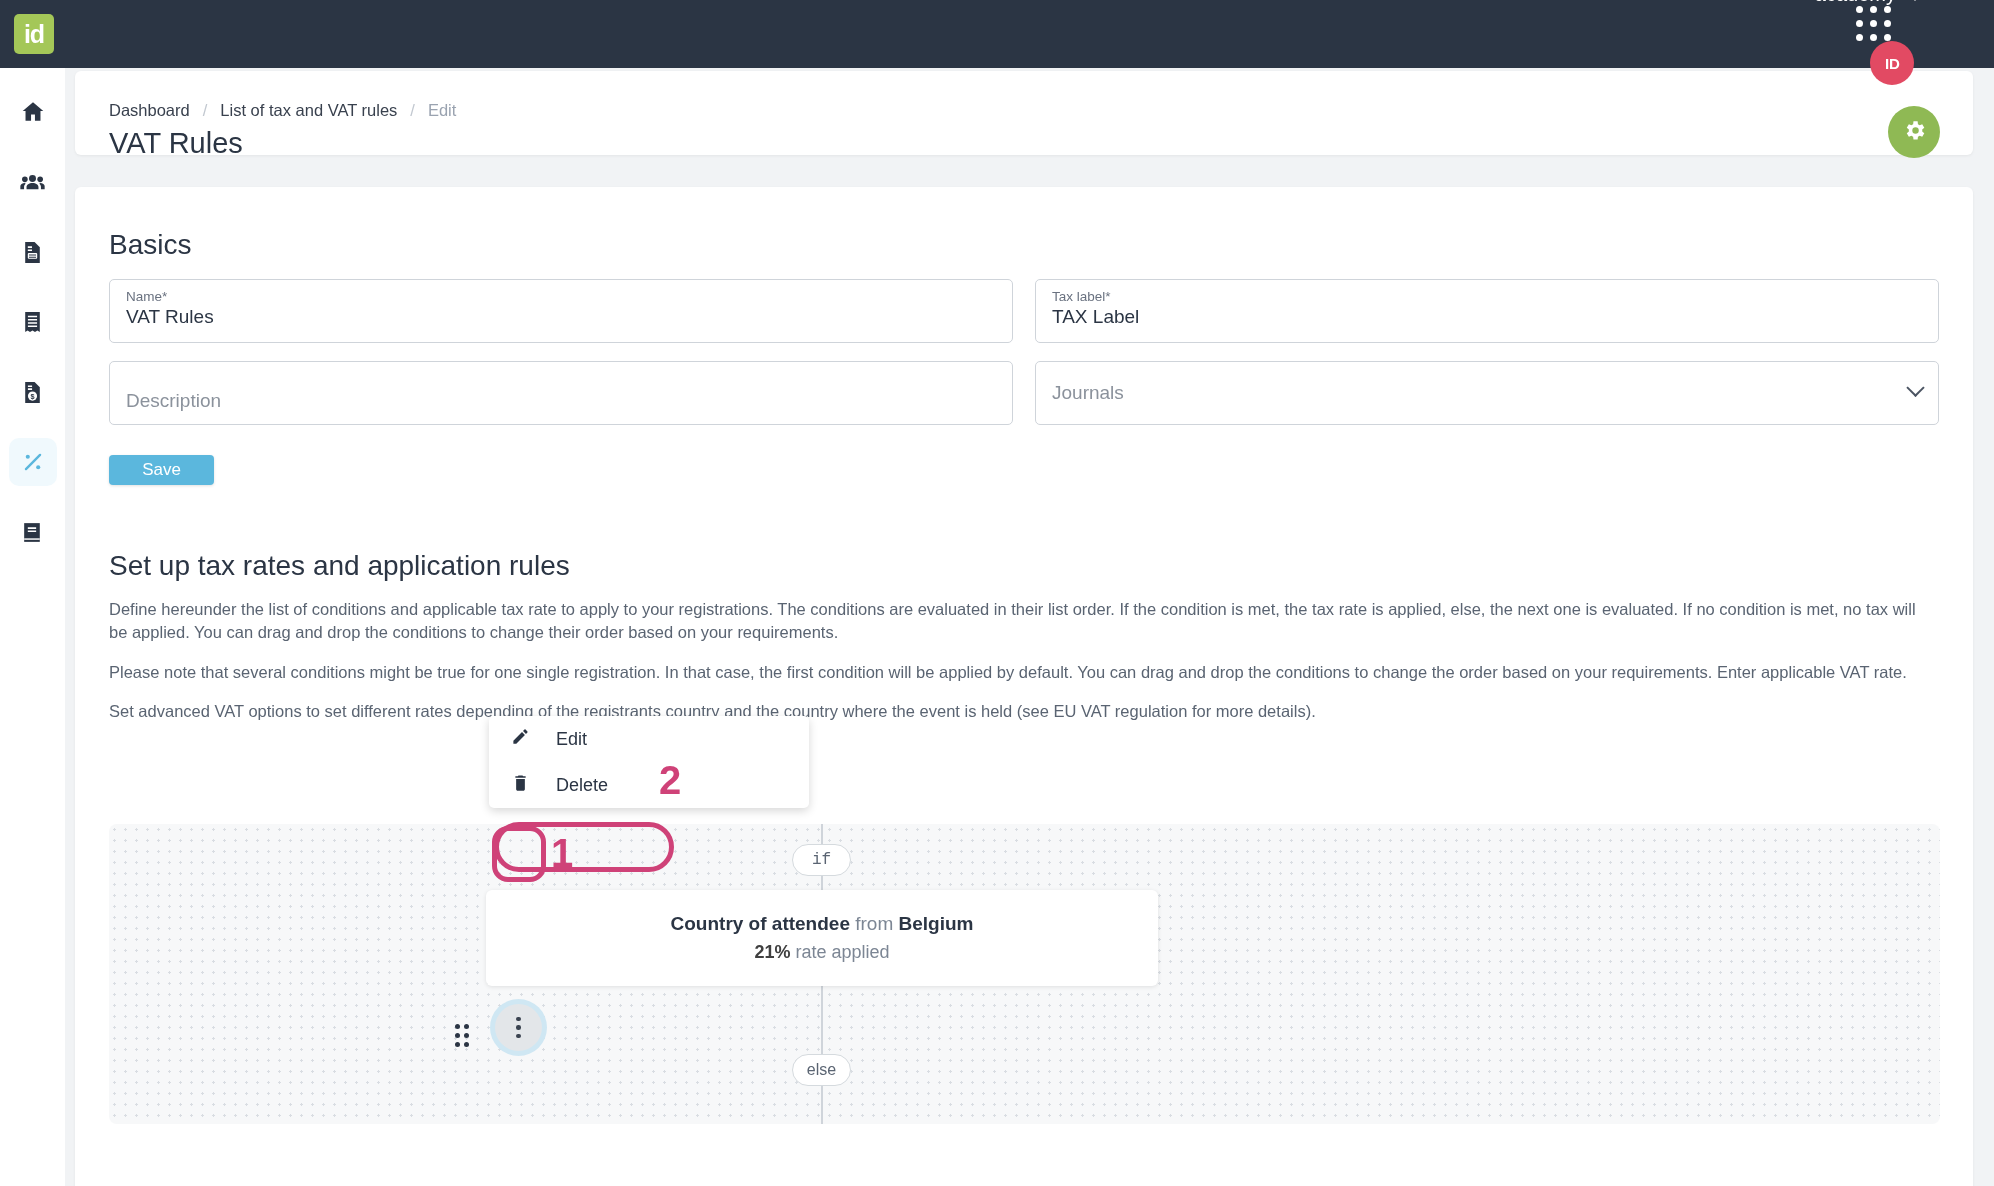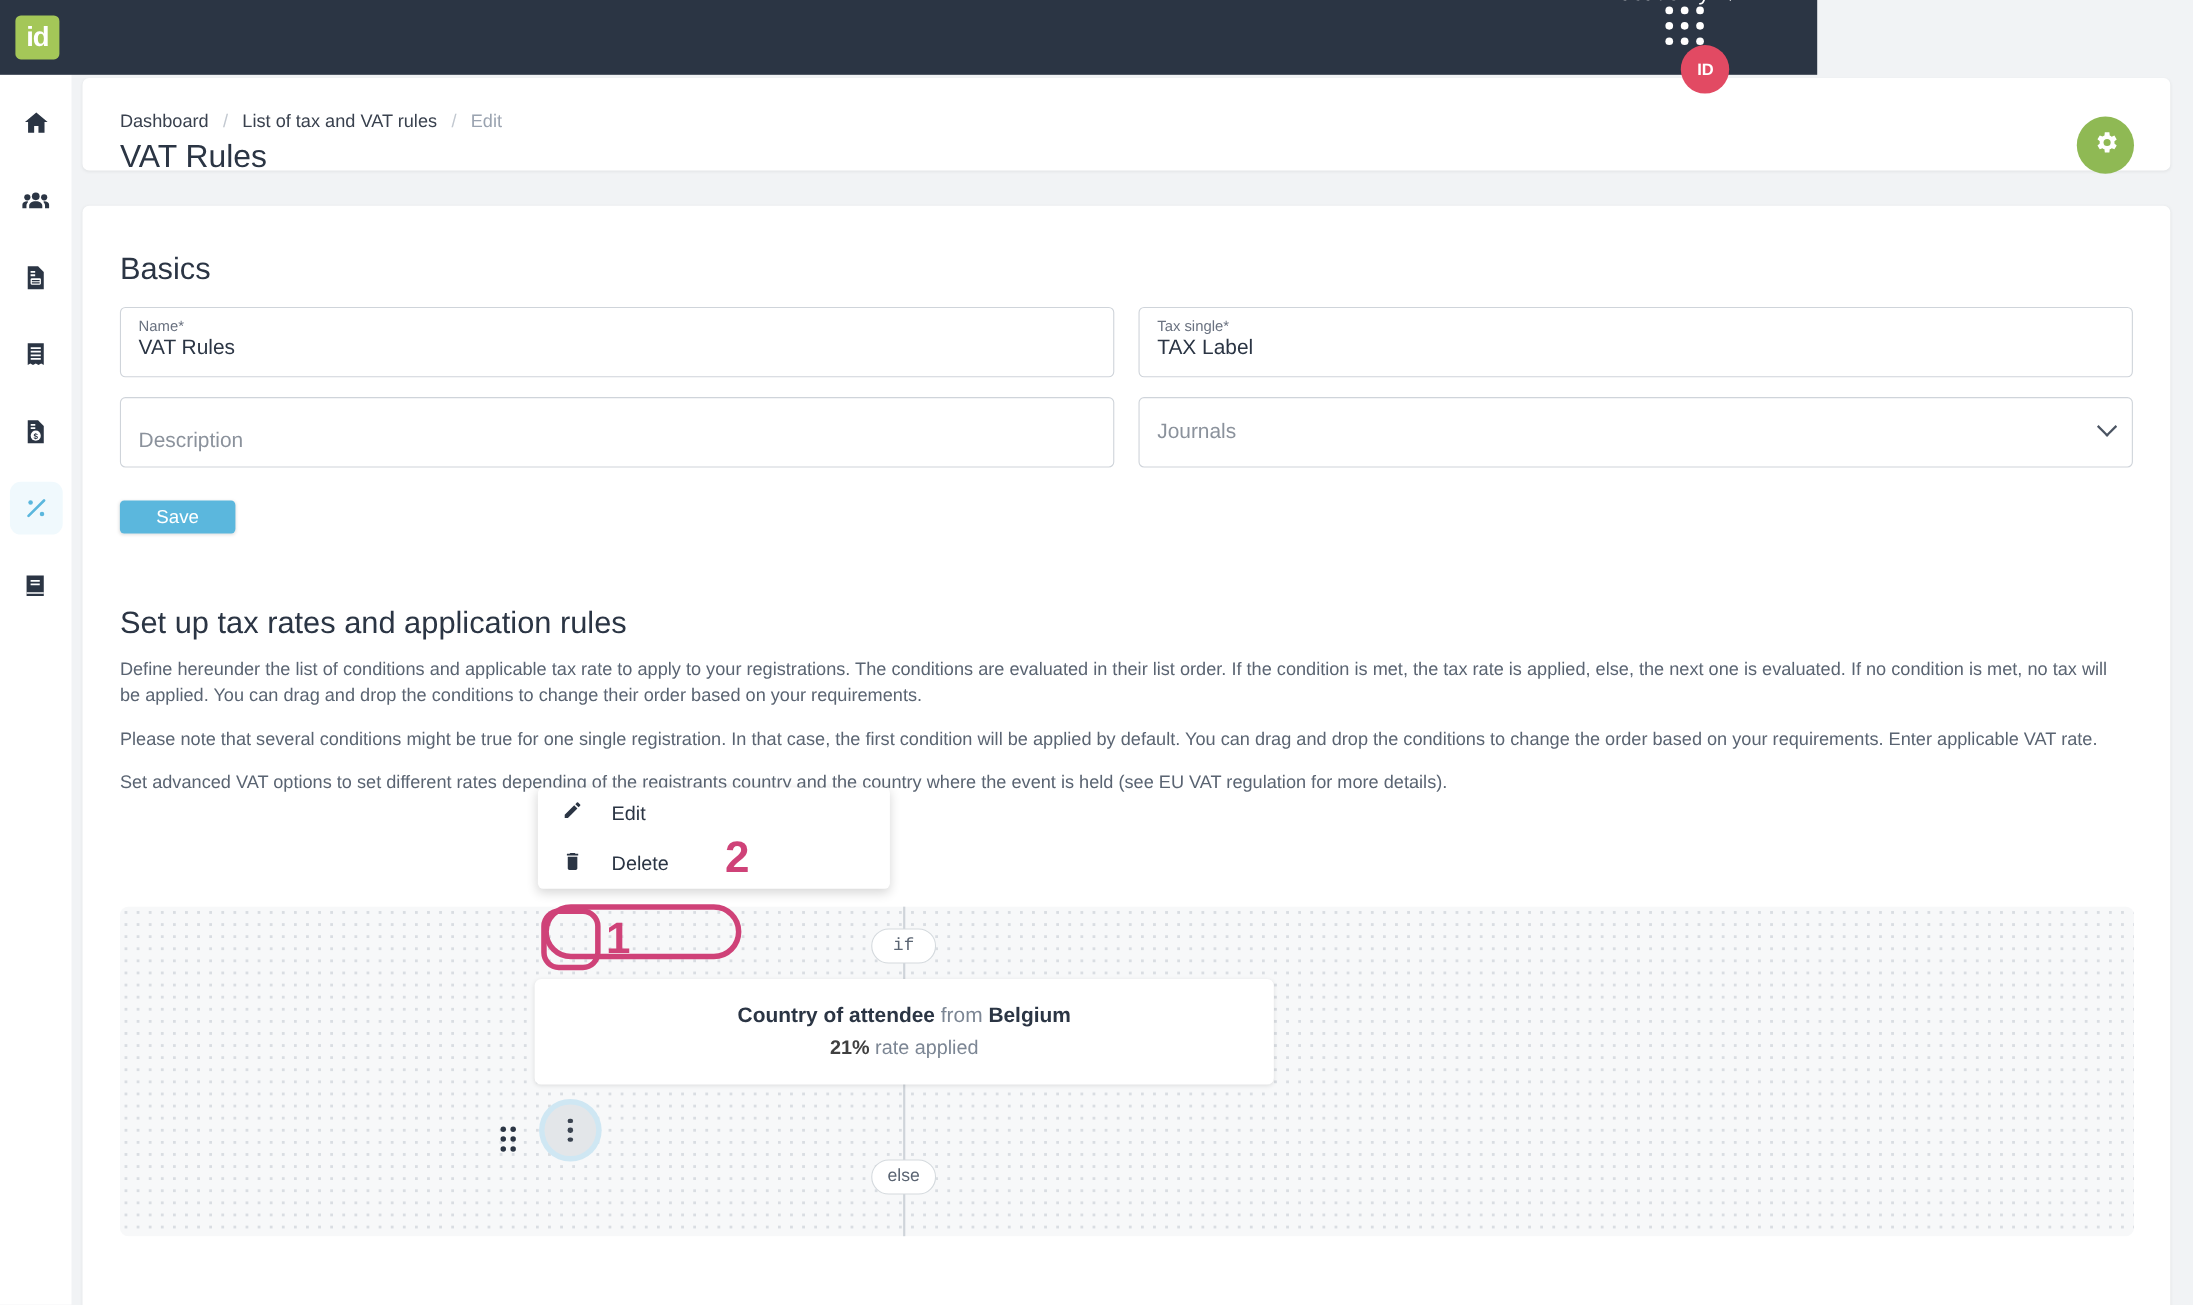--- a/index.html
+++ b/index.html
@@ -6,21 +6,21 @@
   html, body {
     width: 1994px; height: 1186px;
     font-family: "Liberation Sans", "DejaVu Sans", sans-serif;
     background: #f1f3f5;
     overflow: hidden;
   }
 
   
   .topbar {
     position: absolute; top: 0; left: 0;
-    width: 1652px; height: 68px;
+    width: 1994px; height: 68px;
     background: #2b3544;
     display: flex; align-items: center;
     z-index: 40;
   }
   .logo-box {
     width: 40px; height: 40px; margin-left: 14px;
     background: #a4c758; border-radius: 5px;
     display: flex; align-items: center; justify-content: center;
     color: #ffffff; font-size: 25px; font-weight: 700; letter-spacing: -1px;
   }
@@ -335,21 +335,21 @@
   <div class="card main-card">
 
     <div class="section-title">Basics</div>
 
     <div class="form-grid">
       <div class="field">
         <div class="field-label">Name*</div>
         <div class="field-value">VAT Rules</div>
       </div>
       <div class="field">
-        <div class="field-label">Tax single*</div>
+        <div class="field-label">Tax label*</div>
         <div class="field-value">TAX Label</div>
       </div>
       <div class="field empty">
         <div class="field-ph">Description</div>
       </div>
       <div class="field select">
         <div class="field-ph">Journals</div>
         <span class="select-chev"></span>
       </div>
     </div>

